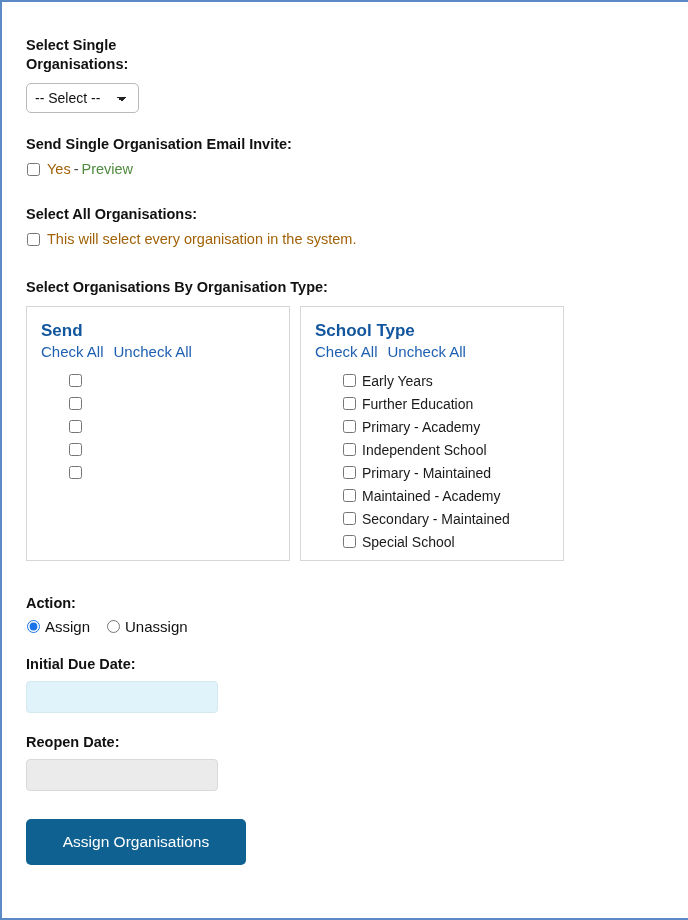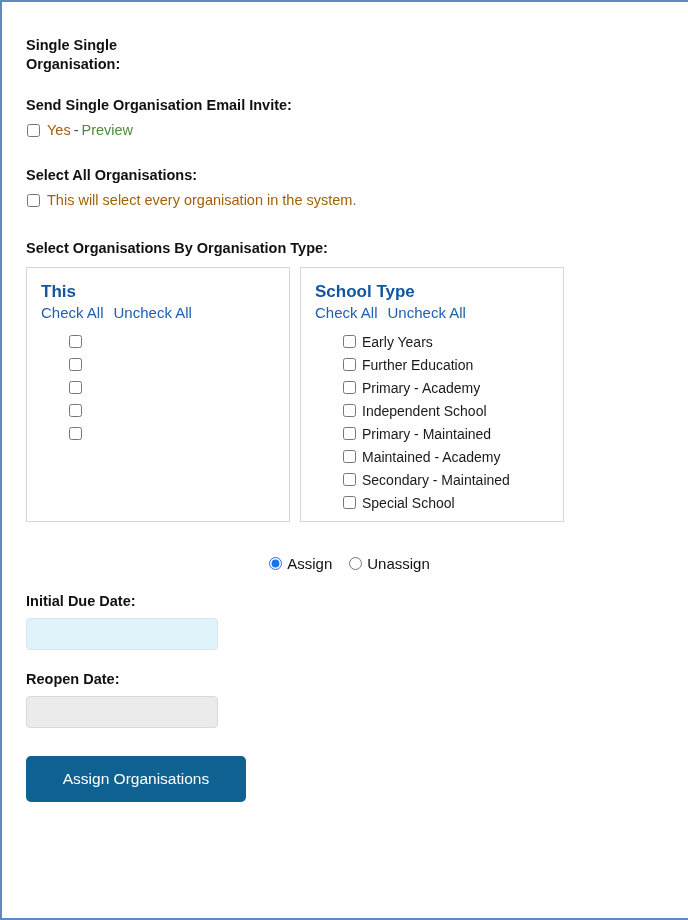--- a/index.html
+++ b/index.html
@@ -146,21 +146,20 @@
   .panel-item .pi-label { line-height: 16px; }
   .panel-item.blank { height: 23px; }
 
   
   .sec-action { margin-top: 33px; }
   .radio-row {
     display: flex;
     align-items: center;
     margin-top: 5px;
     font-size: 15px;
-    justify-content: center;
   }
   .radio-opt {
     display: flex;
     align-items: center;
     margin-right: 16px;
   }
   .radio-opt input[type="radio"] {
     margin: 0 5px 0 1px;
     width: 13px;
     height: 13px;
@@ -203,21 +202,24 @@
     cursor: pointer;
     text-align: center;
   }
 </style>
 </head>
 <body>
 
 <div id="page">
 
   <section class="sec-single-org">
-    <div class="field-label label-two-line">Single Single Organisation:</div>
+    <div class="field-label label-two-line">Select Single Organisations:</div>
+    <select class="org-select">
+      <option>-- Select --</option>
+    </select>
   </section>
 
   <section class="sec-email-invite">
     <div class="field-label">Send Single Organisation Email Invite:</div>
     <div class="cb-row">
       <input type="checkbox" style="">
       <span class="cb-text">Yes</span>
       <span class="dash-sep">-</span>
       <a class="preview-link">Preview</a>
     </div>
@@ -230,21 +232,21 @@
       <span class="cb-text">This will select every organisation in the system.</span>
     </div>
   </section>
 
   <section class="sec-by-type">
     <div class="field-label">Select Organisations By Organisation Type:</div>
 
     <div class="panels">
 
       <div class="panel">
-        <div class="panel-title">This</div>
+        <div class="panel-title">Send</div>
         <div class="panel-actions">
           <a>Check All</a>
           <a>Uncheck All</a>
         </div>
         <div class="panel-list">
           <div class="panel-item blank">
             <input type="checkbox" style="">
             <span class="pi-label"></span>
           </div>
           <div class="panel-item blank">
@@ -305,20 +307,21 @@
             <input type="checkbox" style="">
             <span class="pi-label">Special School</span>
           </div>
         </div>
       </div>
 
     </div>
   </section>
 
   <section class="sec-action">
+    <div class="field-label">Action:</div>
     <div class="radio-row">
       <label class="radio-opt">
         <input type="radio" name="action" checked="" style="">
         <span>Assign</span>
       </label>
       <label class="radio-opt">
         <input type="radio" name="action" style="">
         <span>Unassign</span>
       </label>
     </div>

